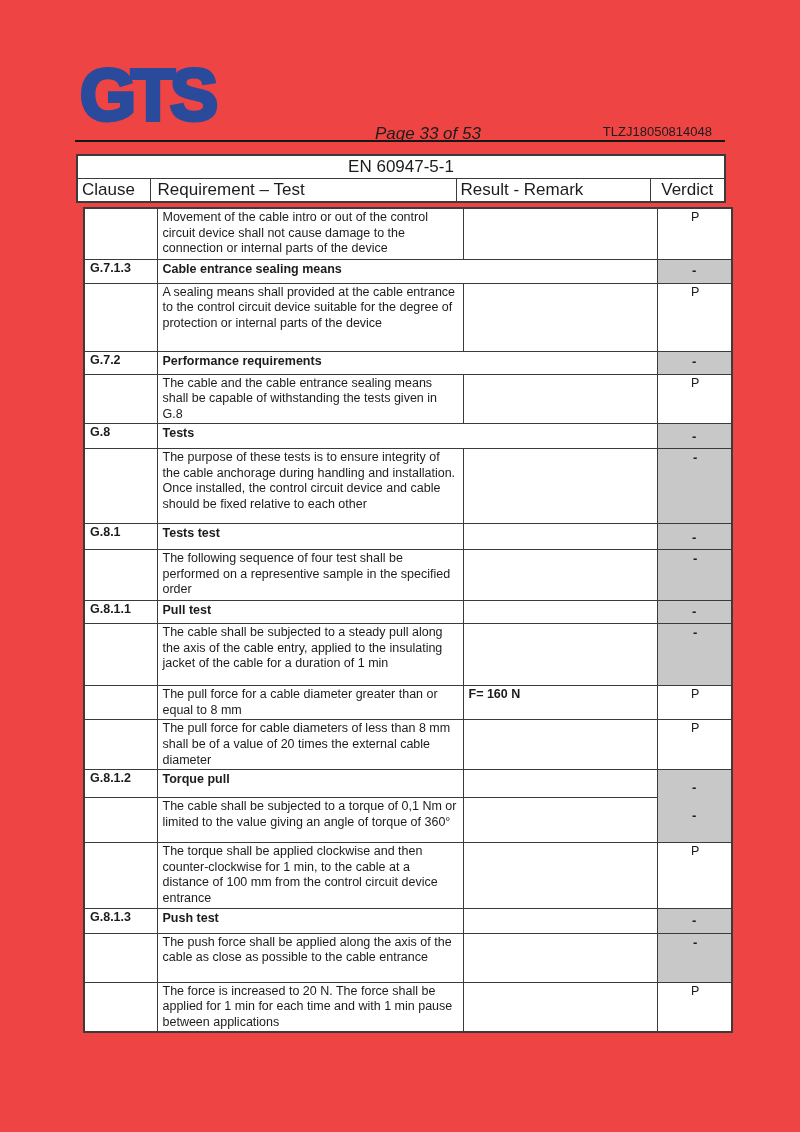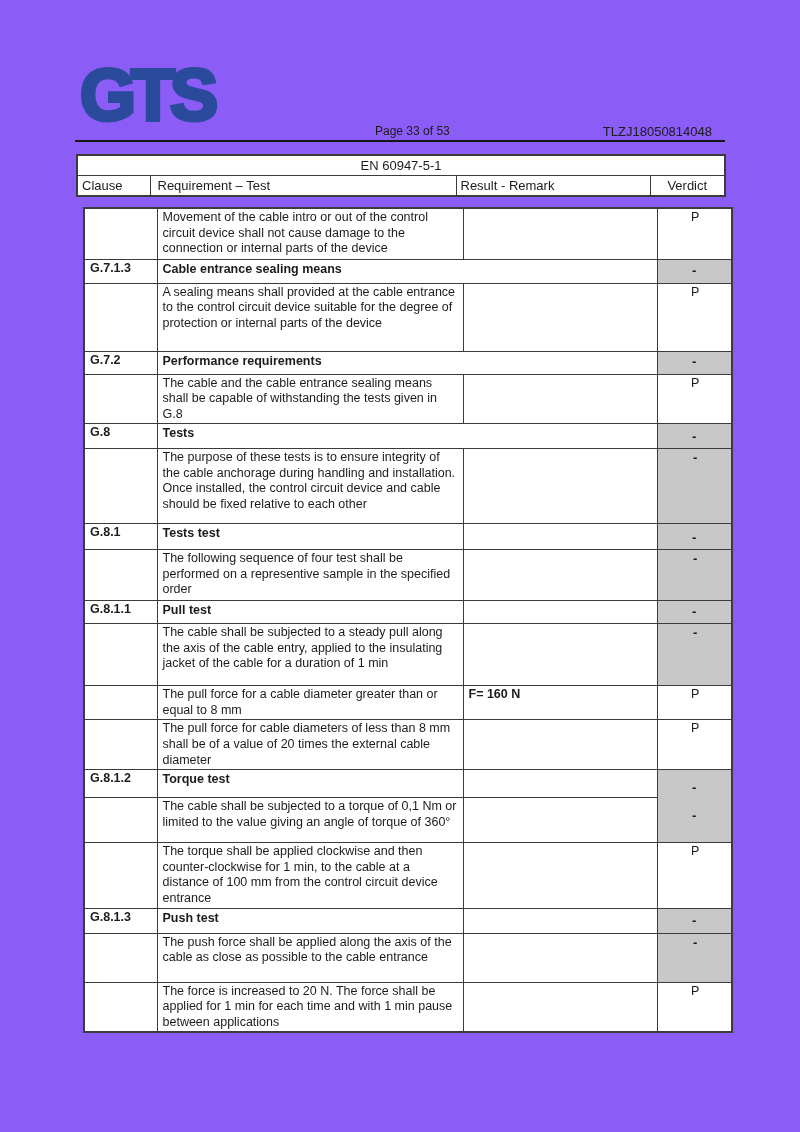--- a/index.html
+++ b/index.html
@@ -3,42 +3,42 @@
 <meta charset="utf-8">
 <style>
   html, body {
     margin: 0; padding: 0;
     width: 800px; height: 1132px;
     background: #ffffff;
     overflow: hidden;
     font-family: "Liberation Sans", sans-serif;
     color: #1c1c1c;
   }
-  .page { position: relative; width: 800px; height: 1132px; background: #8b5cf6; }
+  .page { position: relative; width: 800px; height: 1132px; background: #ef4444; }
 
   
   .logo-wrap { position: absolute; left: 80px; top: 56px; }
-  .page-info { position: absolute; left: 375px; top: 124px; font-size: 12px; }
+  .page-info { position: absolute; left: 375px; top: 124px; font-size: 17px; font-style: italic; }
   .report-no { position: absolute; right: 88px; top: 124px; font-size: 13px; }
   .header-rule { position: absolute; left: 75px; top: 140px; width: 650px; height: 2px; background: #161616; }
 
   
   .watermark {
     position: absolute; left: 430px; top: 370px; width: 250px; height: 270px;
     background: radial-gradient(ellipse at center, rgba(60,60,60,0.045), rgba(60,60,60,0.0) 65%);
     transform: rotate(-32deg);
     pointer-events: none;
   }
 
   table.doc { border-collapse: collapse; table-layout: fixed; width: 648px;
               border: 2px solid #3b3b3b; background: #fff; }
   table.doc td { border: 1.5px solid #3b3b3b; overflow: hidden; }
 
   table.hdr { position: absolute; left: 76px; top: 154px; }
-  table.hdr td { font-size: 13px; padding: 1px 4px; height: 17px; vertical-align: middle; }
+  table.hdr td { font-size: 17px; padding: 1px 4px; height: 17px; vertical-align: middle; }
   td.std-cell { text-align: center; }
   td.colhdr { white-space: nowrap; }
   td.colhdr.center { text-align: center; }
 
   table.main { position: absolute; left: 83px; top: 207px; }
   table.main td { font-size: 12.5px; line-height: 15.6px; padding: 1px 3px 1px 5px; vertical-align: top; }
   td.clause-cell { font-weight: bold; vertical-align: bottom; padding-bottom: 3px; font-size: 12.5px; }
   td.req-cell.bold { font-weight: bold; padding-top: 2px; }
   td.result-cell.bold { font-weight: bold; }
   td.verdict-cell { text-align: center; padding: 7px 0 0 0; font-size: 13.5px; }
@@ -165,21 +165,21 @@
           <td class="verdict-cell">P</td>
         </tr>
         <tr style="height: 47px;">
           <td class="clause-cell"></td>
           <td class="req-cell">The pull force for cable diameters of less than 8 mm shall be of a value of 20 times the external cable diameter</td>
           <td class="result-cell"></td>
           <td class="verdict-cell">P</td>
         </tr>
         <tr style="height: 28px;">
           <td class="clause-cell">G.8.1.2</td>
-          <td class="req-cell bold">Torque test</td>
+          <td class="req-cell bold">Torque pull</td>
           <td class="result-cell"></td>
           <td rowspan="2" class="verdict-cell gray merged">
             <div class="d d1">-</div>
             <div class="d d2">-</div>
           </td>
         </tr>
         <tr style="height: 45px;">
           <td class="clause-cell"></td>
           <td class="req-cell">The cable shall be subjected to a torque of 0,1 Nm or limited to the value giving an angle of torque of 360°</td>
           <td class="result-cell"></td>

